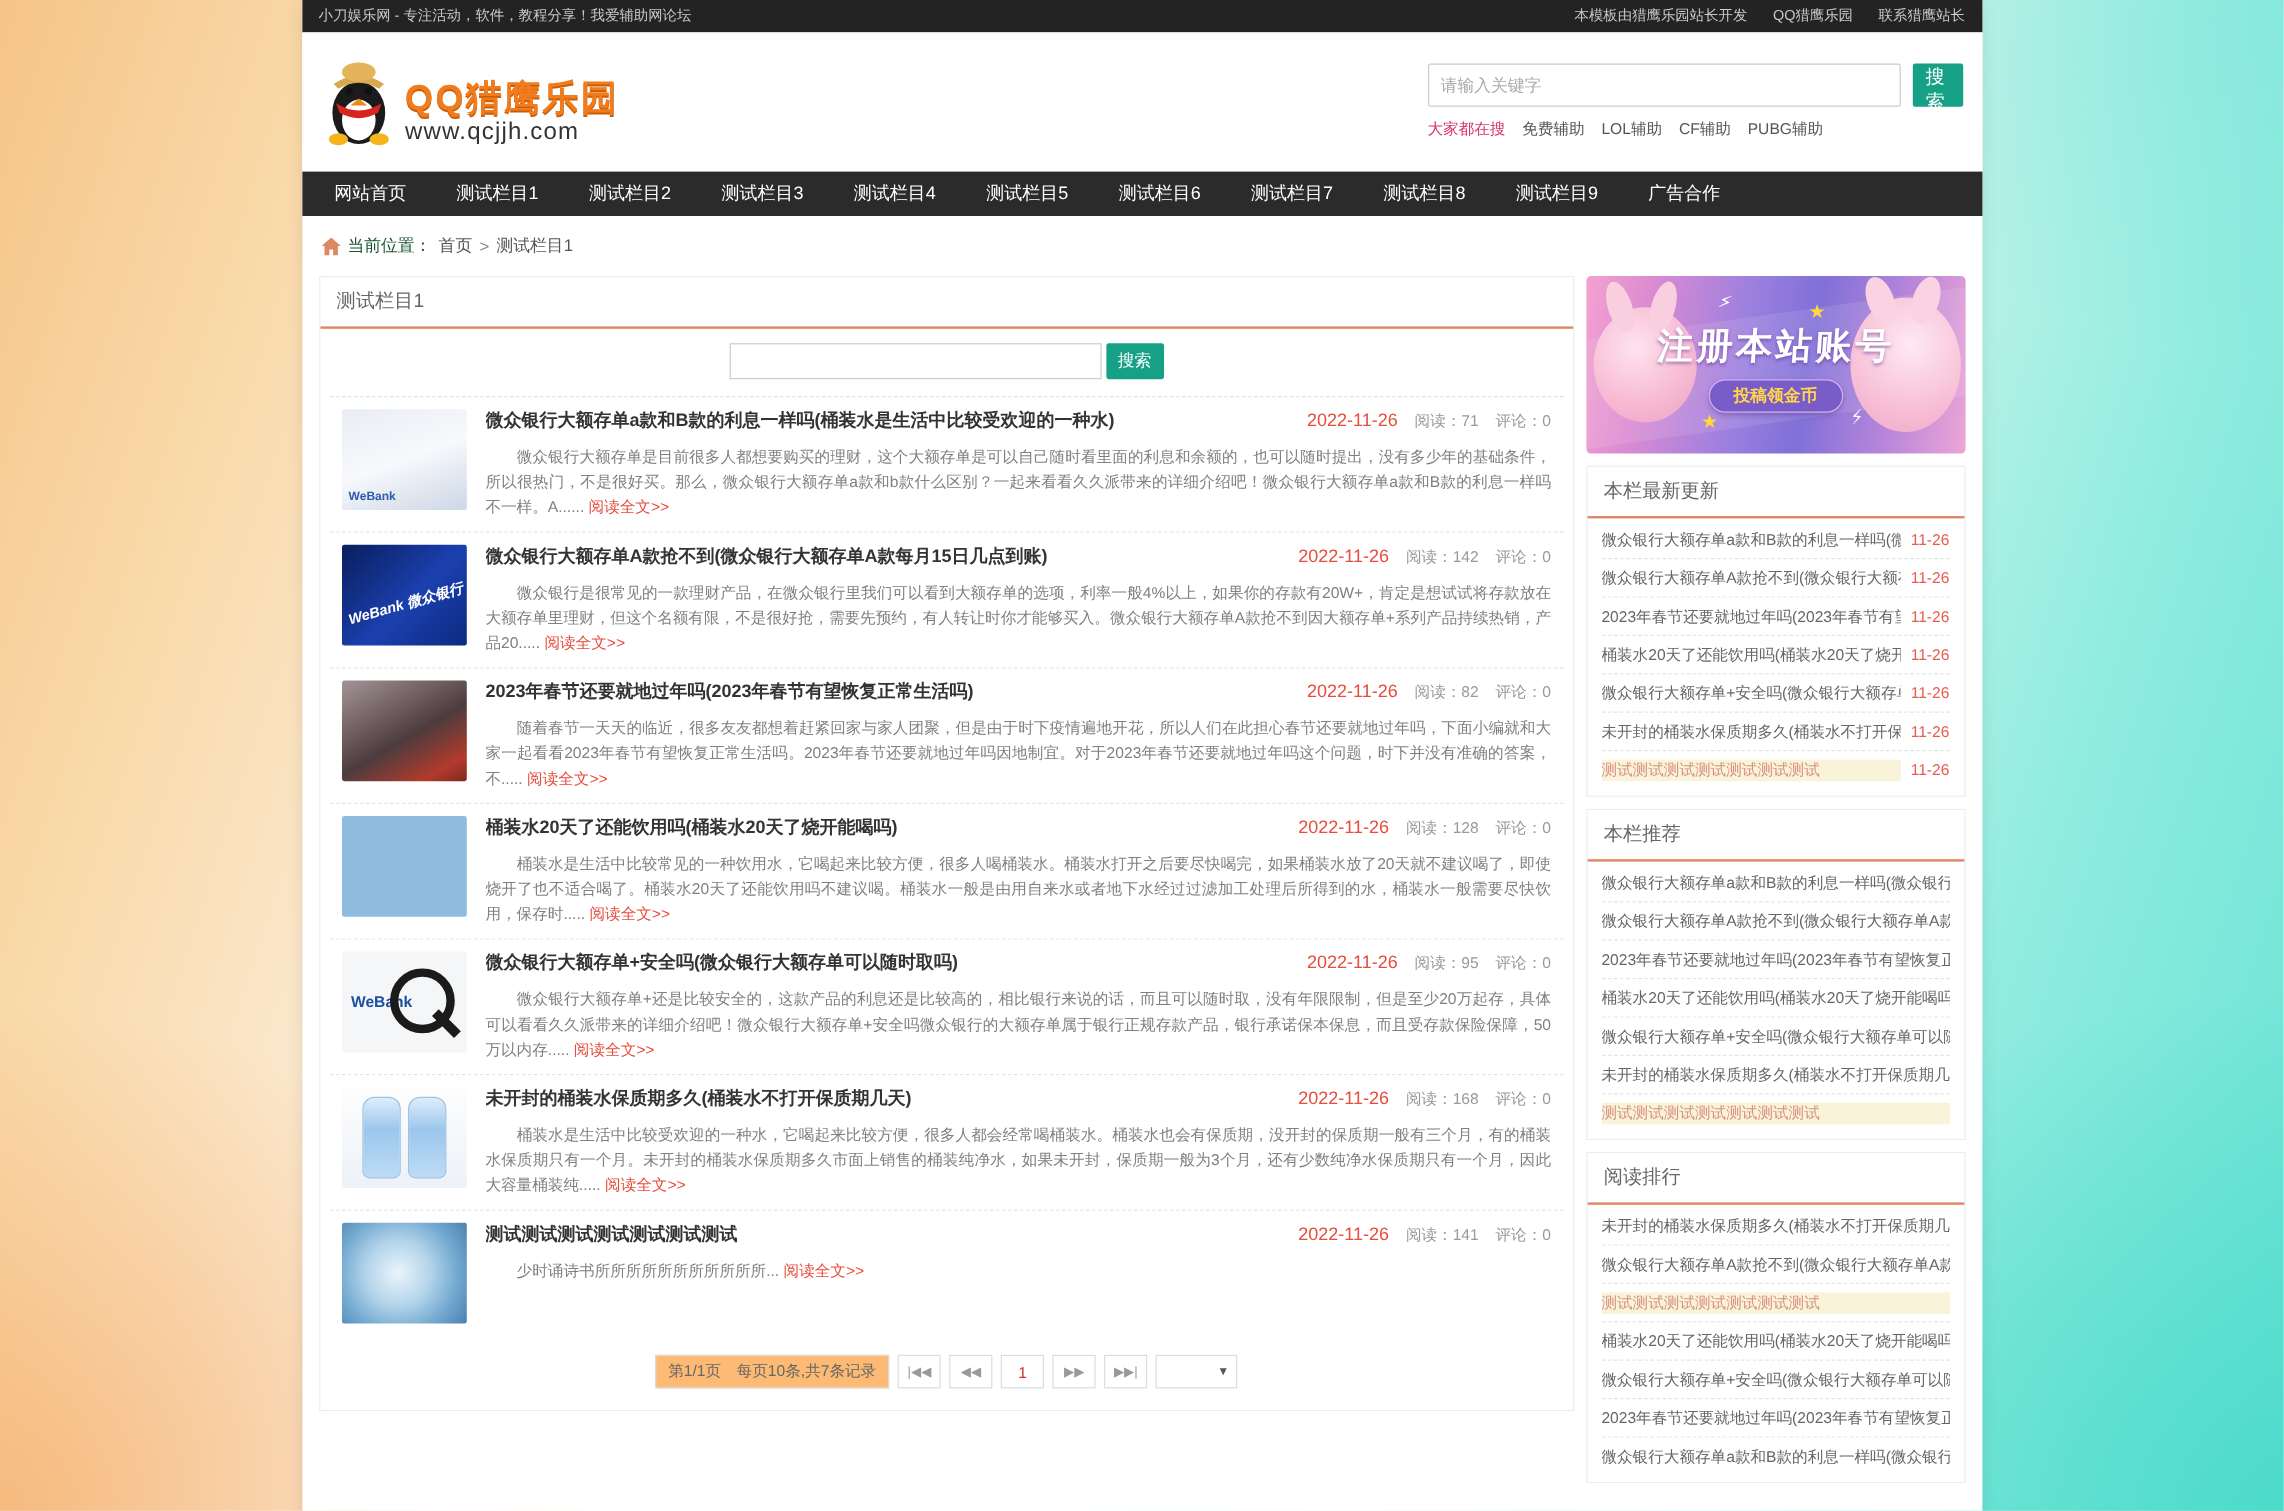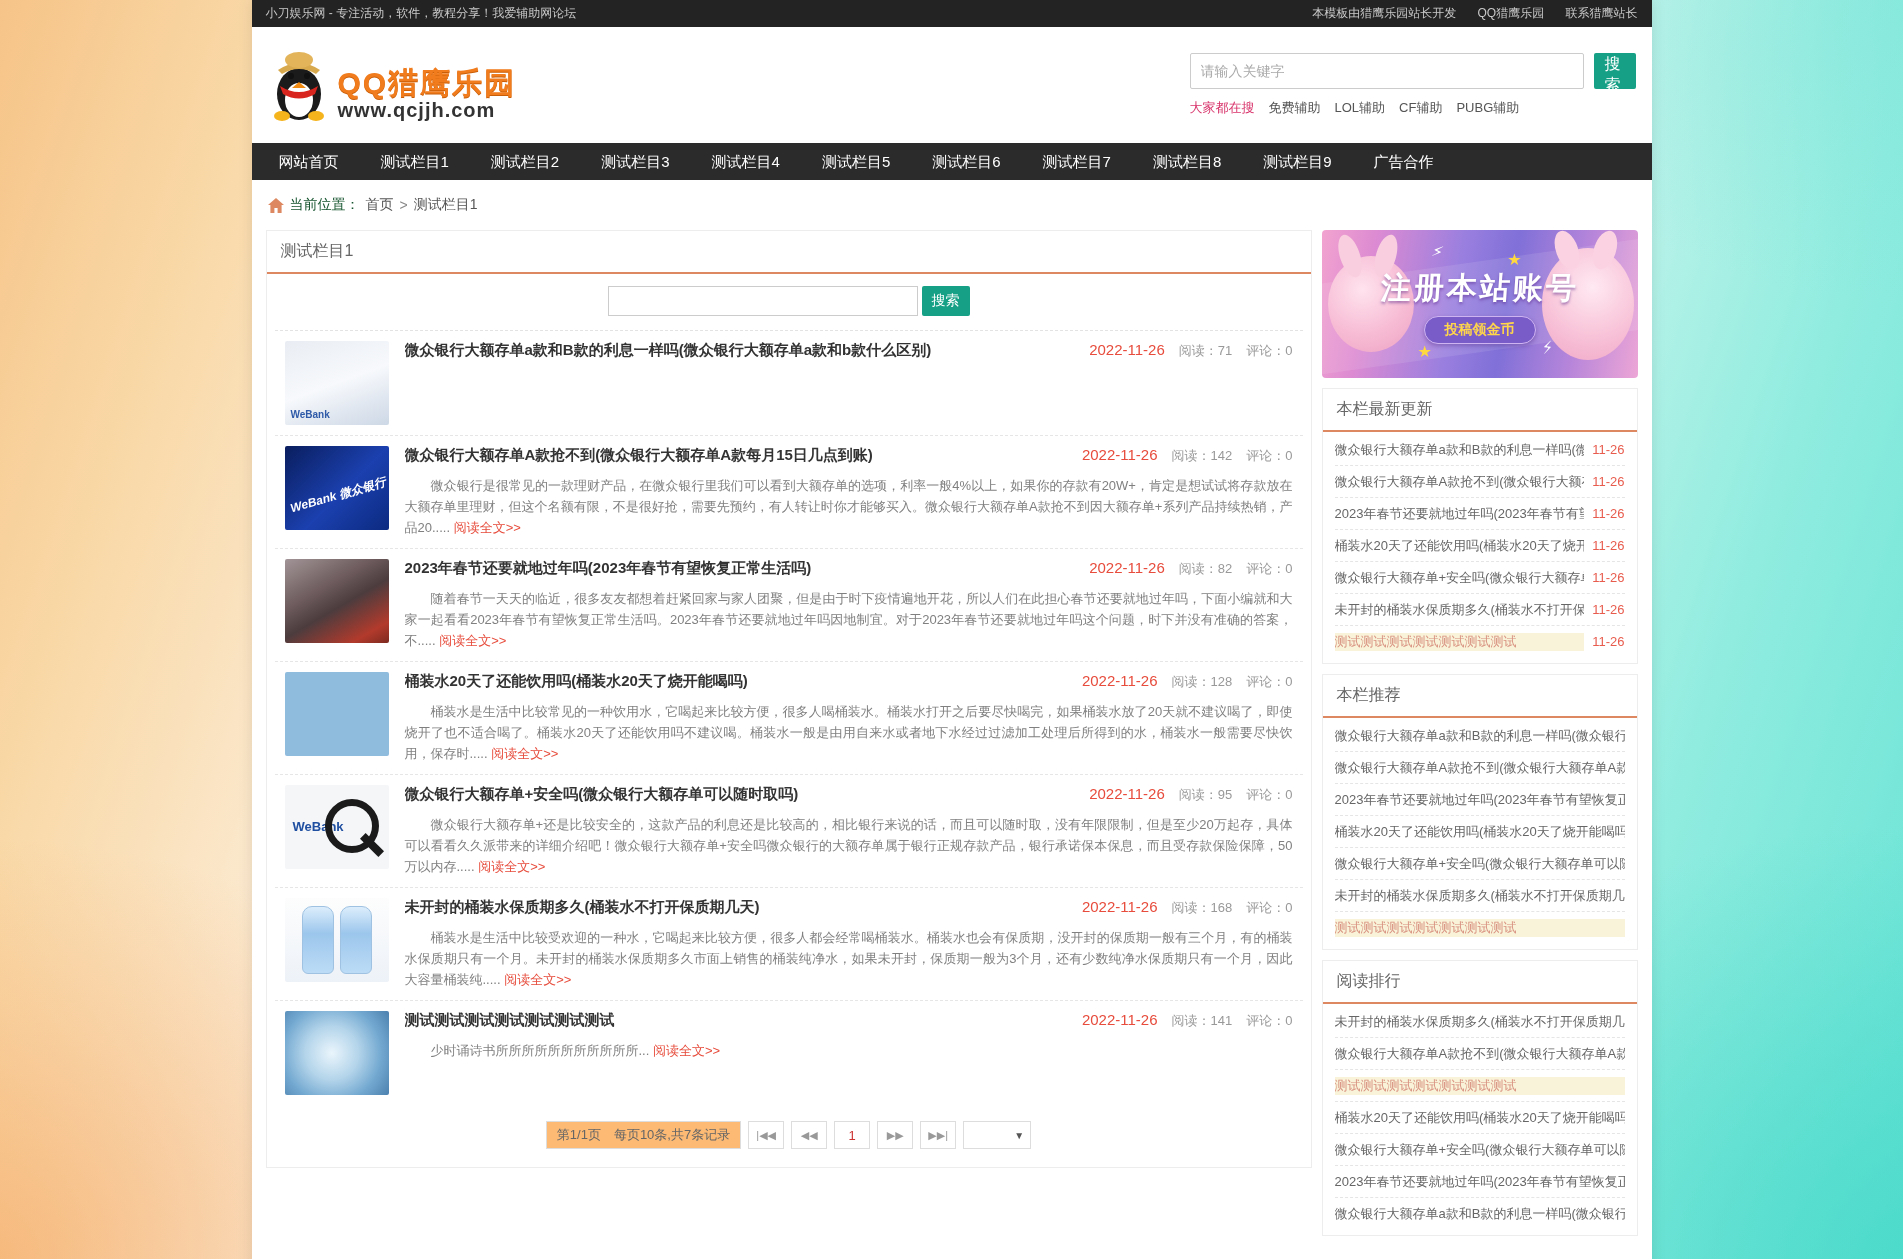--- a/index.html
+++ b/index.html
@@ -15,21 +15,21 @@
 
   
   .topbar{height:27px;background:#232323;color:#c9c9c9;font-size:12px;display:flex;align-items:center;justify-content:space-between;padding:0 14px;}
   .topbar a{color:#c9c9c9;text-decoration:none;margin-left:18px;cursor:pointer;}
 
   
   .header{height:116px;background:#fff;display:flex;align-items:center;justify-content:space-between;padding:0 16px;}
   .logo{display:flex;align-items:flex-end;gap:8px;cursor:pointer;}
   .logo svg{display:block;}
   .logo-text .site-name{font-size:30px;font-weight:bold;color:#f07c1d;letter-spacing:2px;text-shadow:0 1px 0 #c95e08;line-height:30px;}
-  .logo-text .site-url{font-size:20px;font-weight:bold;color:#333;letter-spacing:1px;line-height:24px;}
+  .logo-text .site-url{font-size:20px;font-weight:normal;color:#333;letter-spacing:1px;line-height:24px;}
   .search-area{width:446px;}
   .search-row{display:flex;gap:10px;}
   .search-input{flex:1;height:36px;border:1px solid #ccc;border-radius:2px;font-size:14px;color:#333;padding:0 10px;outline:none;box-sizing:border-box;}
   .search-input::placeholder{color:#aaa;}
   .search-btn{width:42px;height:36px;background:#16a085;color:#fff;border:none;border-radius:2px;font-size:16px;letter-spacing:4px;cursor:pointer;}
   .hot-search{margin-top:10px;font-size:13px;color:#555;display:flex;gap:14px;align-items:center;}
   .hot-search .hot-label{color:#d8336b;}
   .hot-search a{color:#555;text-decoration:none;cursor:pointer;}
 
   
@@ -198,27 +198,28 @@
           <input style="">
           <button>搜索</button>
         </div>
 
         <div class="article">
           <div class="thumb thumb-1">
               <span class="thumb-label">WeBank</span>
             </div>
           <div class="art-body">
             <div class="art-head">
-              <a class="art-title">微众银行大额存单a款和B款的利息一样吗(微众银行大额存单a款和b款什么区别)</a>
+              <a class="art-title">微众银行大额存单a款和B款的利息一样吗(桶装水是生活中比较受欢迎的一种水)</a>
               <div class="art-meta">
                 <span class="art-date">2022-11-26</span>
                 <span>阅读：71</span>
                 <span>评论：0</span>
               </div>
             </div>
+            <div class="art-summary"><span class="indent"></span><span>微众银行大额存单是目前很多人都想要购买的理财，这个大额存单是可以自己随时看里面的利息和余额的，也可以随时提出，没有多少年的基础条件，所以很热门，不是很好买。那么，微众银行大额存单a款和b款什么区别？一起来看看久久派带来的详细介绍吧！微众银行大额存单a款和B款的利息一样吗不一样。A......</span> <a class="readmore">阅读全文&gt;&gt;</a></div>
           </div>
         </div>
 
         <div class="article">
           <div class="thumb thumb-2">
               <span class="thumb-label">WeBank 微众银行</span>
             </div>
           <div class="art-body">
             <div class="art-head">
               <a class="art-title">微众银行大额存单A款抢不到(微众银行大额存单A款每月15日几点到账)</a>

